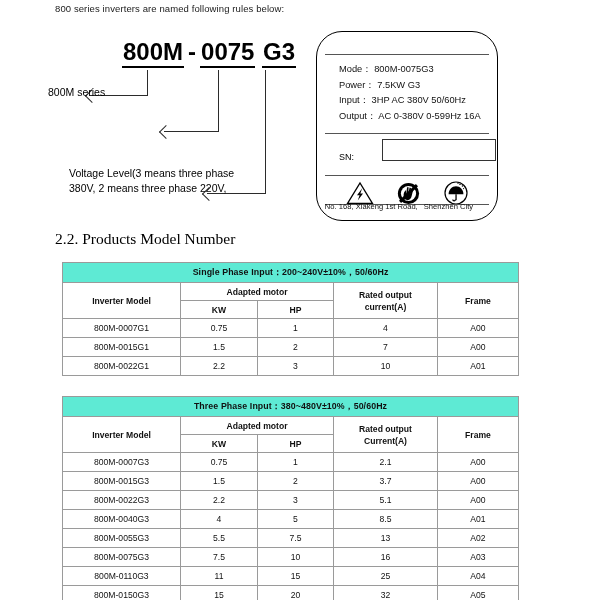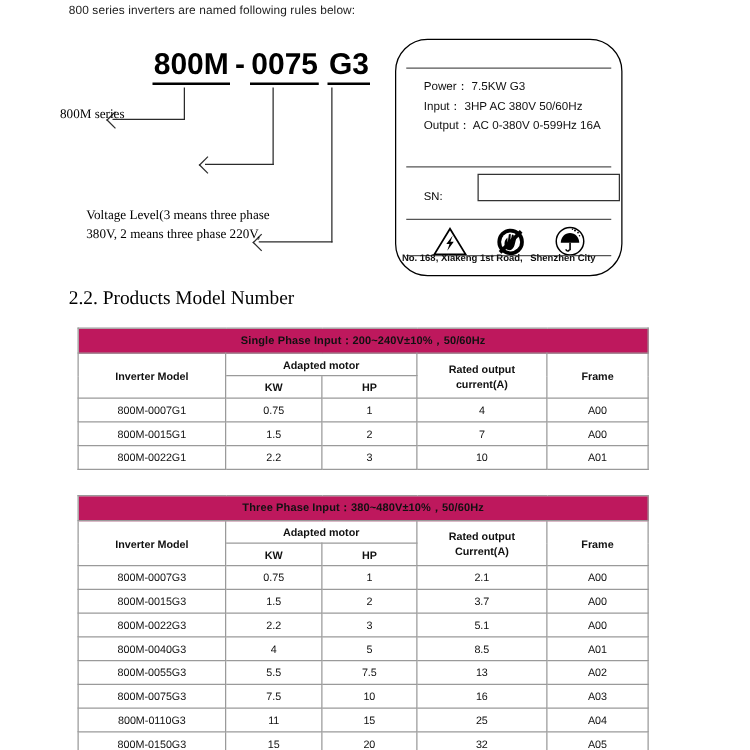--- a/index.html
+++ b/index.html
@@ -50,21 +50,21 @@
     border-bottom: 2.5px solid #000;
     padding: 0 1px 2px 1px;
   }
   .modelno .dash {
     display: inline-block;
     padding: 0 4px;
   }
 
   .callout {
     position: absolute;
-    font-family: Liberation Serif, serif;
+    font-family: Liberation Sans, sans-serif;
     font-size: 10.5px;
     color: #000;
     line-height: 14.5px;
     white-space: nowrap;
   }
   .callout.c1 { left: 48px;  top: 57px; }
   .callout.c2 { left: 57px;  top: 94px; }
   .callout.c3 { left: 57px;  top: 138px; white-space: normal; width: 175px; margin-left: 12px; }
 
   .leader { position: absolute; }
@@ -147,21 +147,20 @@
   }
   .addr {
     position: absolute;
     left: 0;
     right: 16px;
     bottom: 9px;
     text-align: center;
     font-size: 7.6px;
     color: #111;
     white-space: nowrap;
-    font-weight: bold;
   }
   .addr .gap { display: inline-block; width: 6px; }
 
   
   .section-heading {
     position: absolute;
     left: 55px;
     top: 230px;
     font-family: "Liberation Serif", serif;
     font-size: 15.5px;
@@ -181,21 +180,21 @@
   table.spec.t2 { left: 62px; top: 396px; }
 
   table.spec th, table.spec td {
     border: 1px solid #9a9a9a;
     text-align: center;
     vertical-align: middle;
     padding: 0;
     color: #111;
   }
   table.spec th.title {
-    background: #be185d;
+    background: #5eead4;
     font-weight: bold;
     height: 19px;
     font-size: 8.8px;
     letter-spacing: 0.1px;
   }
   table.spec th.hd {
     font-weight: bold;
     height: 17px;
     line-height: 12px;
   }
@@ -243,20 +242,24 @@
   <div class="callout c3">
     <div>Voltage Level(3 means three phase</div>
     <div>380V, 2 means three phase 220V,</div>
   </div>
 </div>
 
 <div class="card">
   <div class="divider" style="top:22px;"></div>
 
   <div class="card-specs">
+    <div>
+      <span class="k">Mode：</span>
+      <span>800M-0075G3</span>
+    </div>
     <div>
       <span class="k">Power：</span>
       <span>7.5KW G3</span>
     </div>
     <div>
       <span class="k">Input：</span>
       <span>3HP AC 380V 50/60Hz</span>
     </div>
     <div>
       <span class="k">Output：</span>

